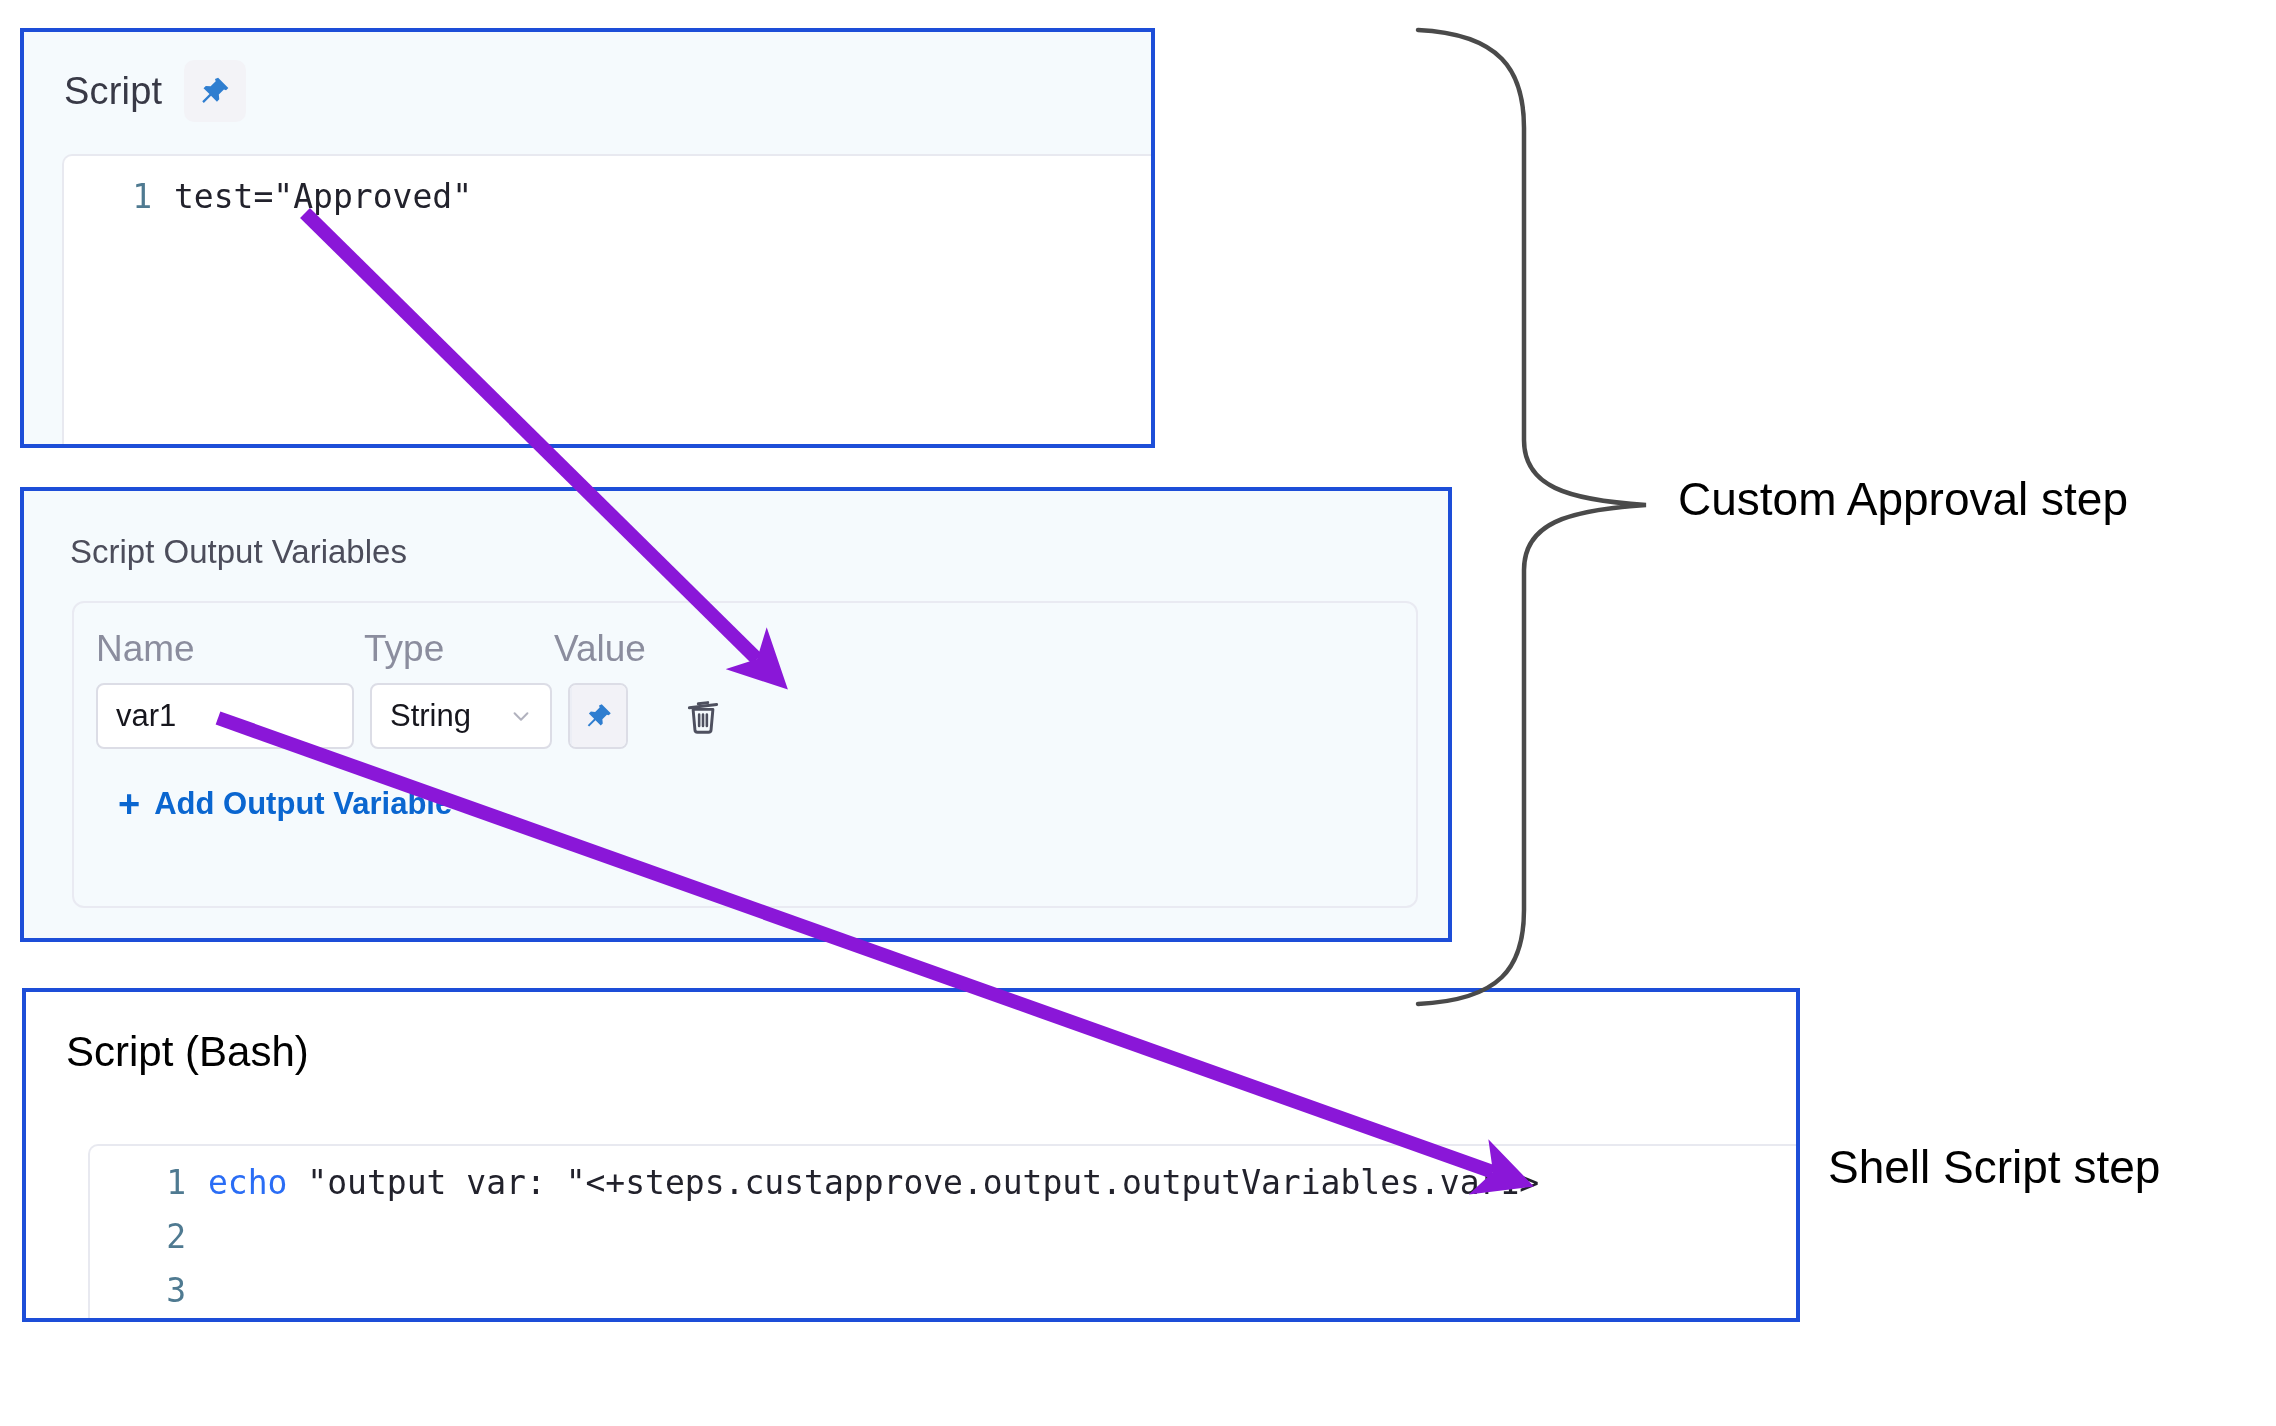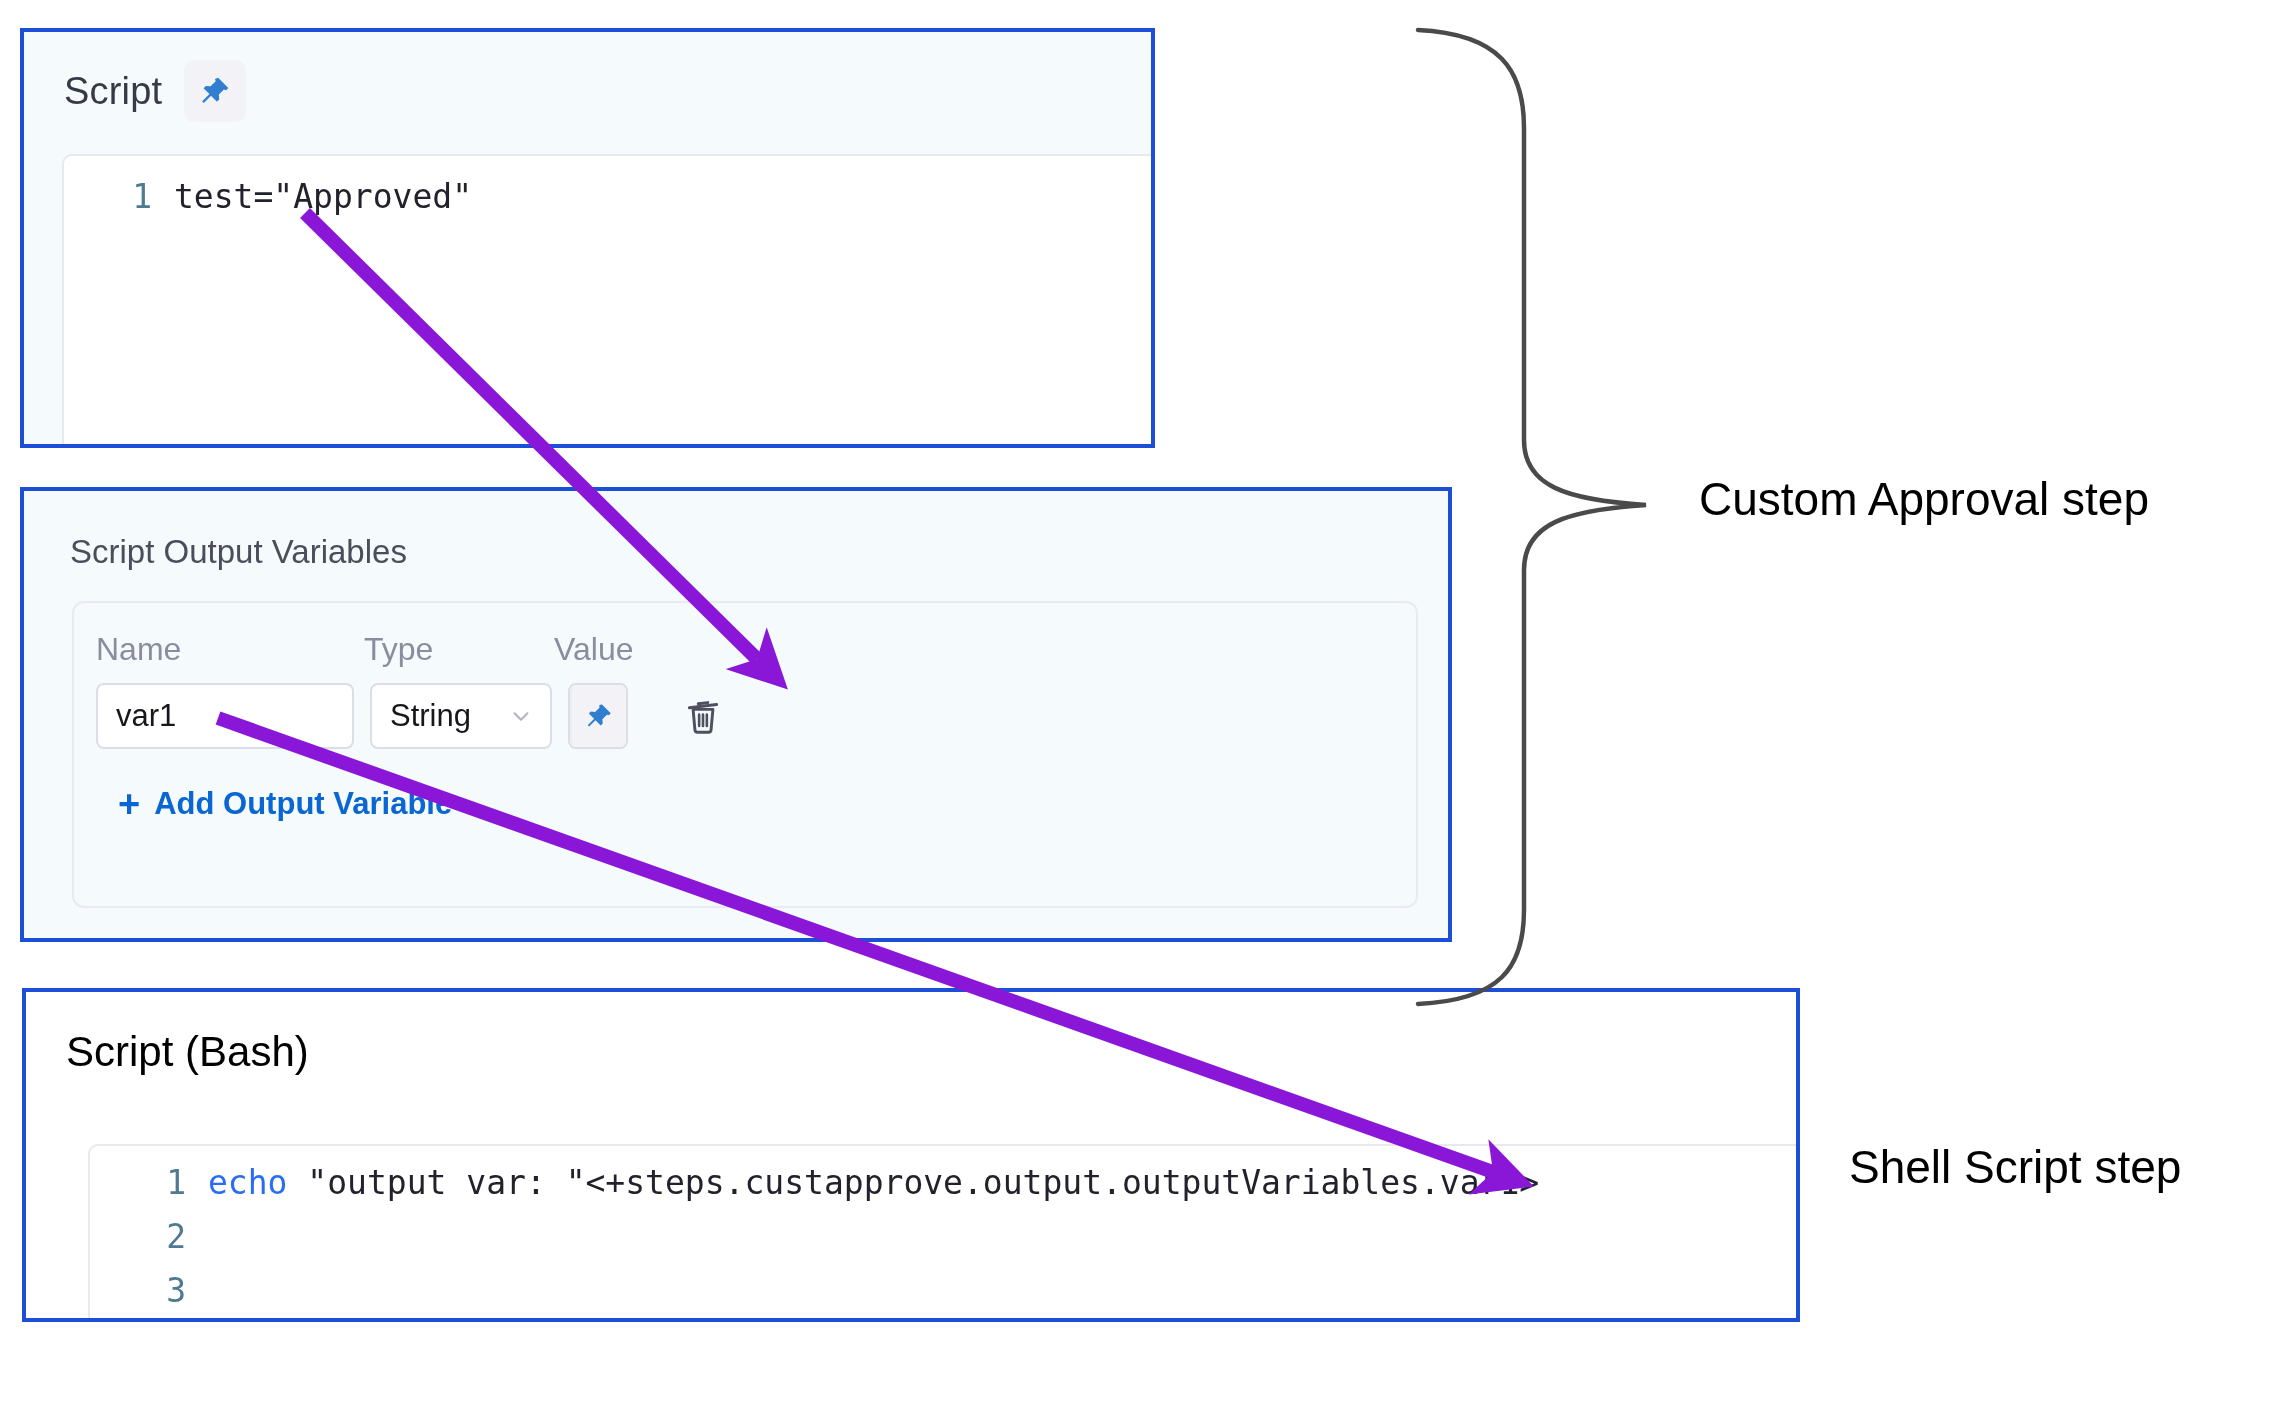--- a/index.html
+++ b/index.html
@@ -121,21 +121,21 @@
     left: 22px;
     top: 18px;
     right: 12px;
   }
   .sov-headrow {
     display: flex;
     align-items: center;
     height: 56px;
   }
   .sov-head {
-    font-size: 32px;
+    font-size: 37px;
     color: #8b8d9e;
   }
   .col-name  { width: 268px; }
   .col-type  { width: 190px; }
   .col-value { width: 360px; }
 
   .sov-fieldrow {
     display: flex;
     align-items: center;
     margin-top: 6px;
@@ -262,21 +262,20 @@
     top: 0;
     width: 2276px;
     height: 1426px;
     pointer-events: none;
   }
   .annot-label {
     position: absolute;
     font-size: 46px;
     color: #000000;
     white-space: nowrap;
-    margin-left: 21px;
   }
   #label-custom-approval { left: 1678px; top: 472px; }
   #label-shell-script   { left: 1828px; top: 1140px; }
 </style>
 </head>
 <body>
 
 <div class="card" id="script-card">
   <div class="script-header">
     <span class="script-header-label">Script</span>

